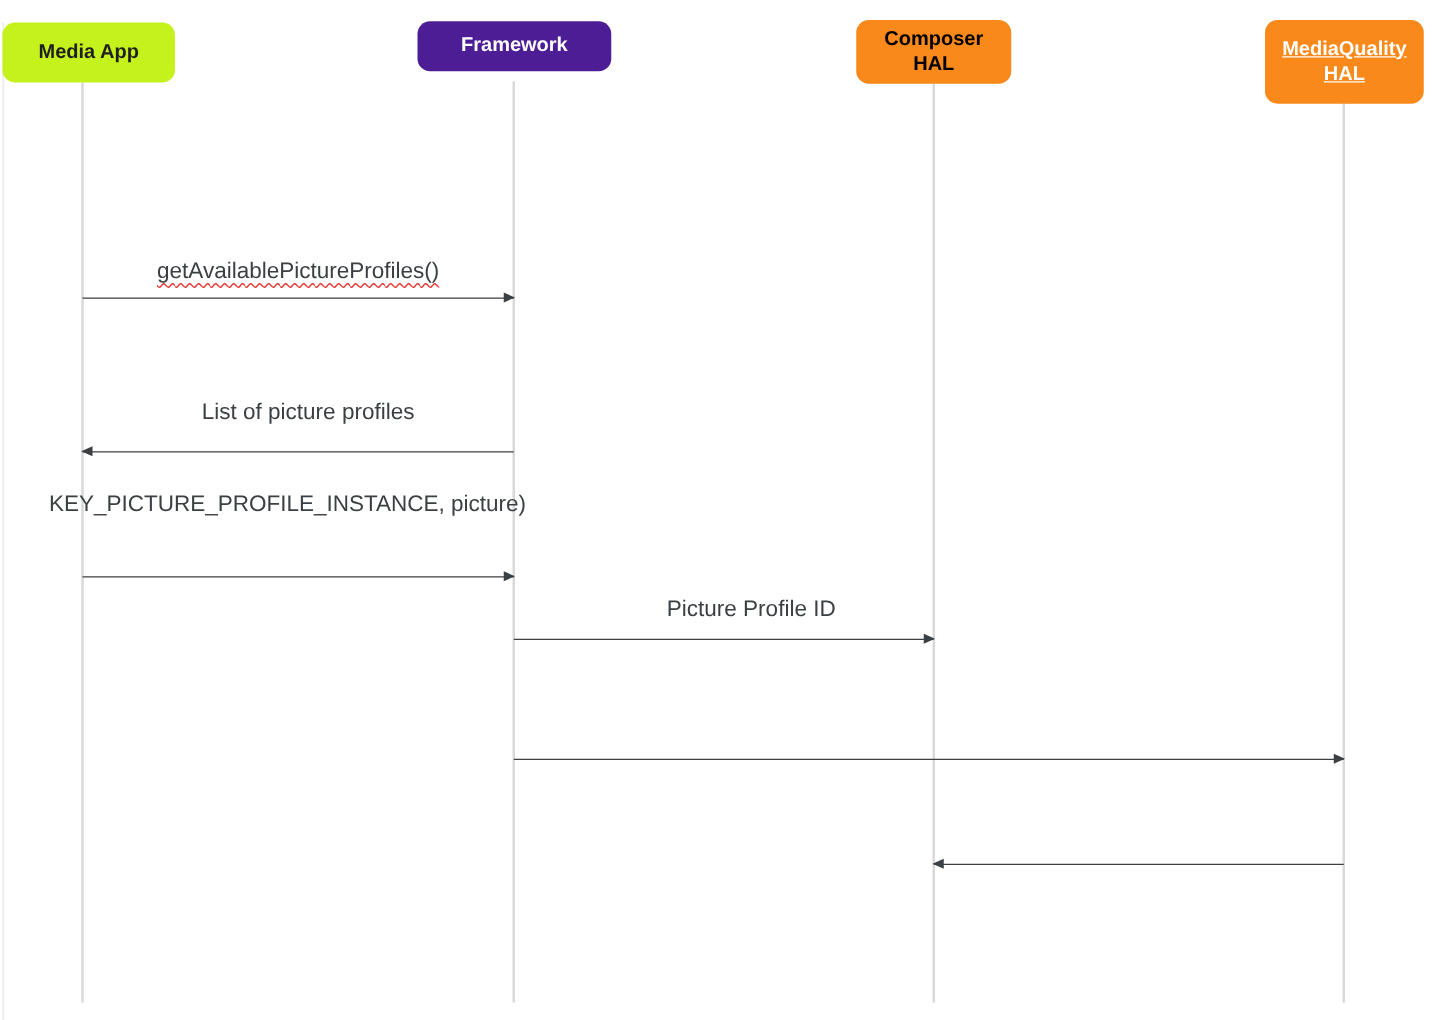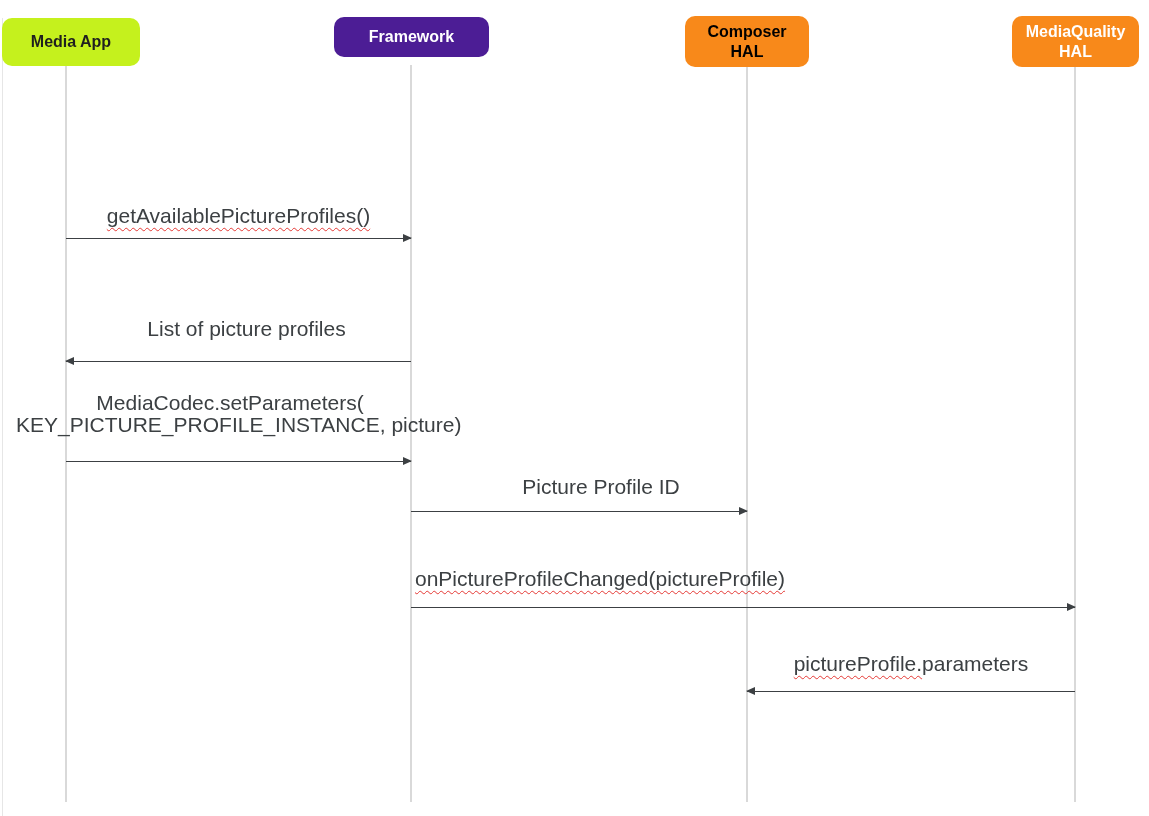--- a/index.html
+++ b/index.html
@@ -30,37 +30,37 @@
     justify-content: center;
     text-align: center;
     font-weight: bold;
     font-size: 16px;
     line-height: 1.25;
     padding: 2px 6px;
   }
   .p-media-app        { left: 2px;    top: 18px; width: 138px; height: 48px; background: #c5f11d; color: #1f1f1f; }
   .p-framework        { left: 334px;  top: 17px; width: 155px; height: 40px; background: #4c1d95; color: #ffffff; }
   .p-composer-hal     { left: 685px;  top: 16px; width: 124px; height: 51px; background: #f8891a; color: #000000; }
-  .p-mediaquality-hal { left: 1012px; top: 16px; width: 127px; height: 51px; background: #f8891a; color: #ffffff; }
+  .p-mediaquality-hal { left: 1012px; top: 16px; width: 127px; height: 67px; background: #f8891a; color: #ffffff; text-decoration: underline; }
 
   
   .lifeline {
     position: absolute;
     width: 2px;
     background: #d9d9d9;
   }
   .ll-media-app        { left: 65px;   top: 66px; height: 736px; }
   .ll-framework        { left: 410px;  top: 65px; height: 737px; }
   .ll-composer-hal     { left: 746px;  top: 67px; height: 735px; }
   .ll-mediaquality-hal { left: 1074px; top: 67px; height: 735px; }
 
   
   .msg-label {
     position: absolute;
-    font-size: 21px;
+    font-size: 18px;
     color: #3c4043;
     white-space: nowrap;
     line-height: 22px;
   }
   .centered { text-align: center; }
   .squiggle {
     text-decoration-line: underline;
     text-decoration-style: wavy;
     text-decoration-color: #e53935;
     text-decoration-thickness: 1px;
@@ -130,41 +130,34 @@
   </div>
 
   <div class="msg-label centered lbl-m2">
     <span>List of picture profiles</span>
   </div>
   <div class="arrow left arr-m2">
     <span class="head"></span>
   </div>
 
   <div class="msg-label centered lbl-m3">
-    <div>MediaCodec.setParameters(</div>
     <div>KEY_PICTURE_PROFILE_INSTANCE, picture)</div>
   </div>
   <div class="arrow right arr-m3">
     <span class="head"></span>
   </div>
 
   <div class="msg-label centered lbl-m4">
     <span>Picture Profile ID</span>
   </div>
   <div class="arrow right arr-m4">
     <span class="head"></span>
   </div>
 
-  <div class="msg-label lbl-m5">
-    <span class="squiggle">onPictureProfileChanged(pictureProfile)</span>
-  </div>
   <div class="arrow right arr-m5">
     <span class="head"></span>
   </div>
 
-  <div class="msg-label centered lbl-m6">
-    <span class="squiggle">pictureProfile.</span><span>parameters</span>
-  </div>
   <div class="arrow left arr-m6">
     <span class="head"></span>
   </div>
 
 </div>
 
 </body></html>

